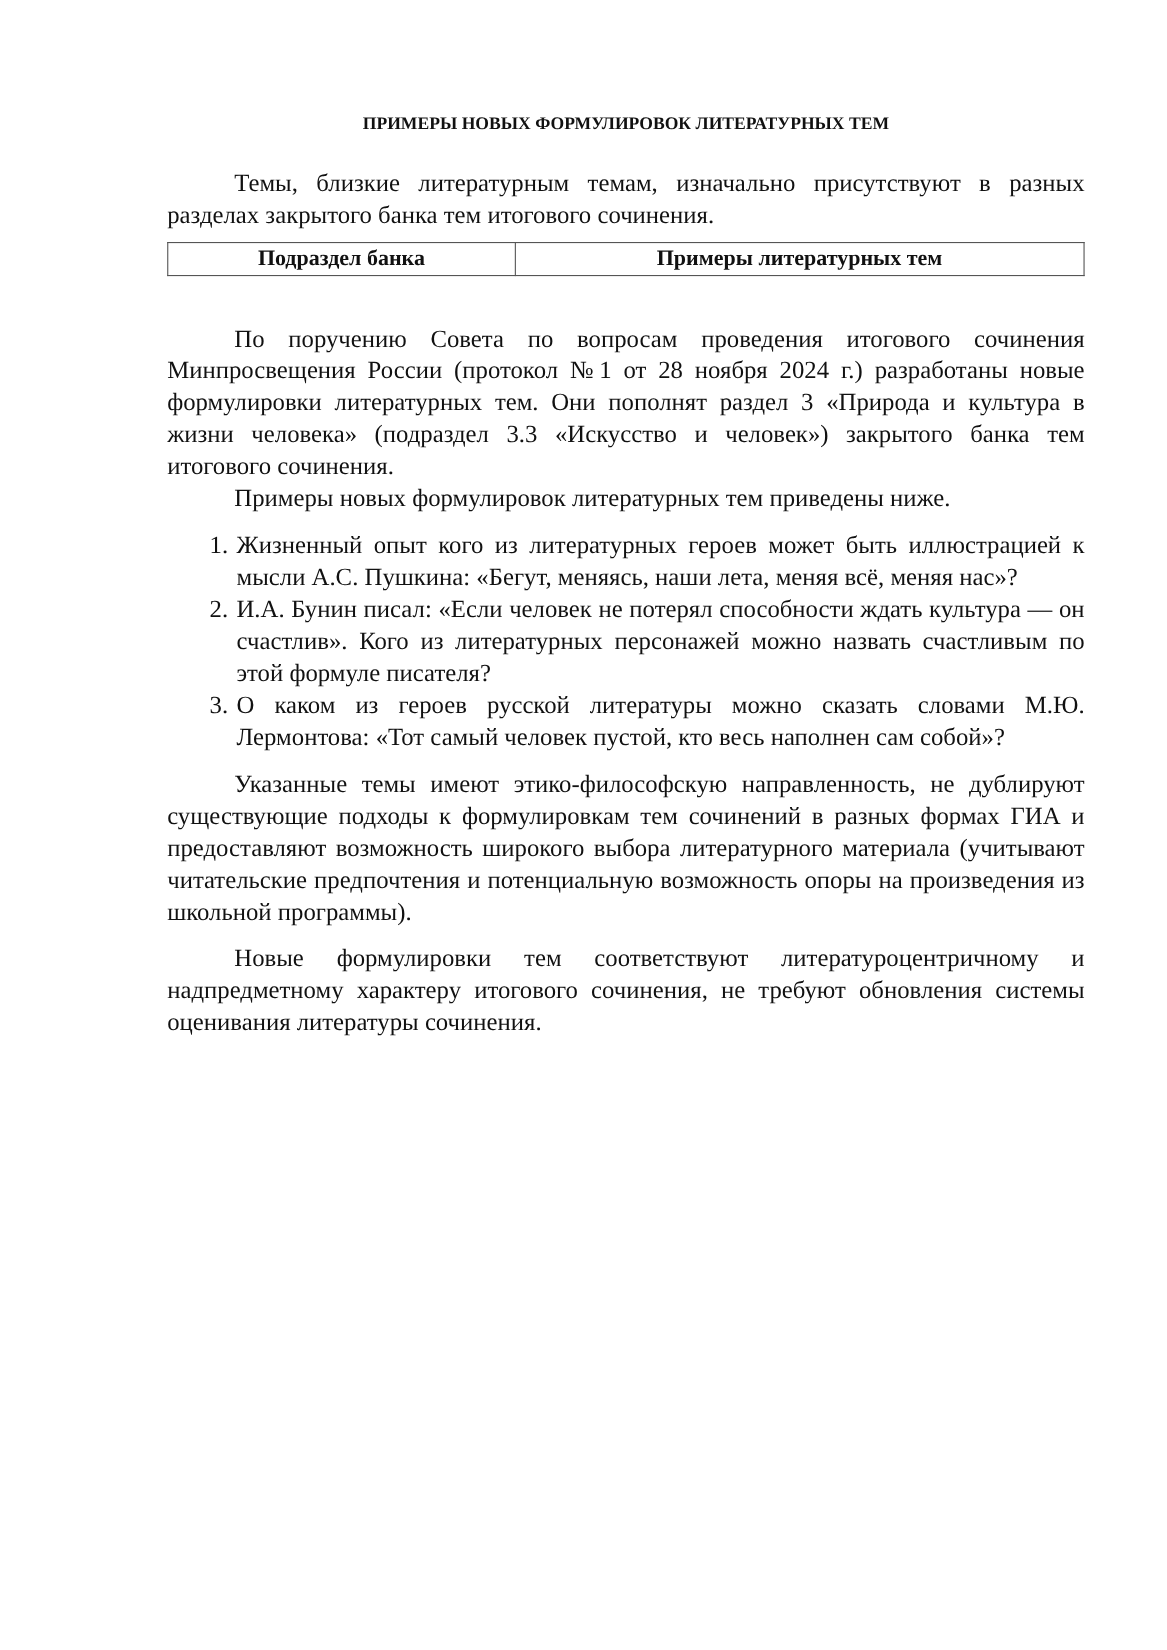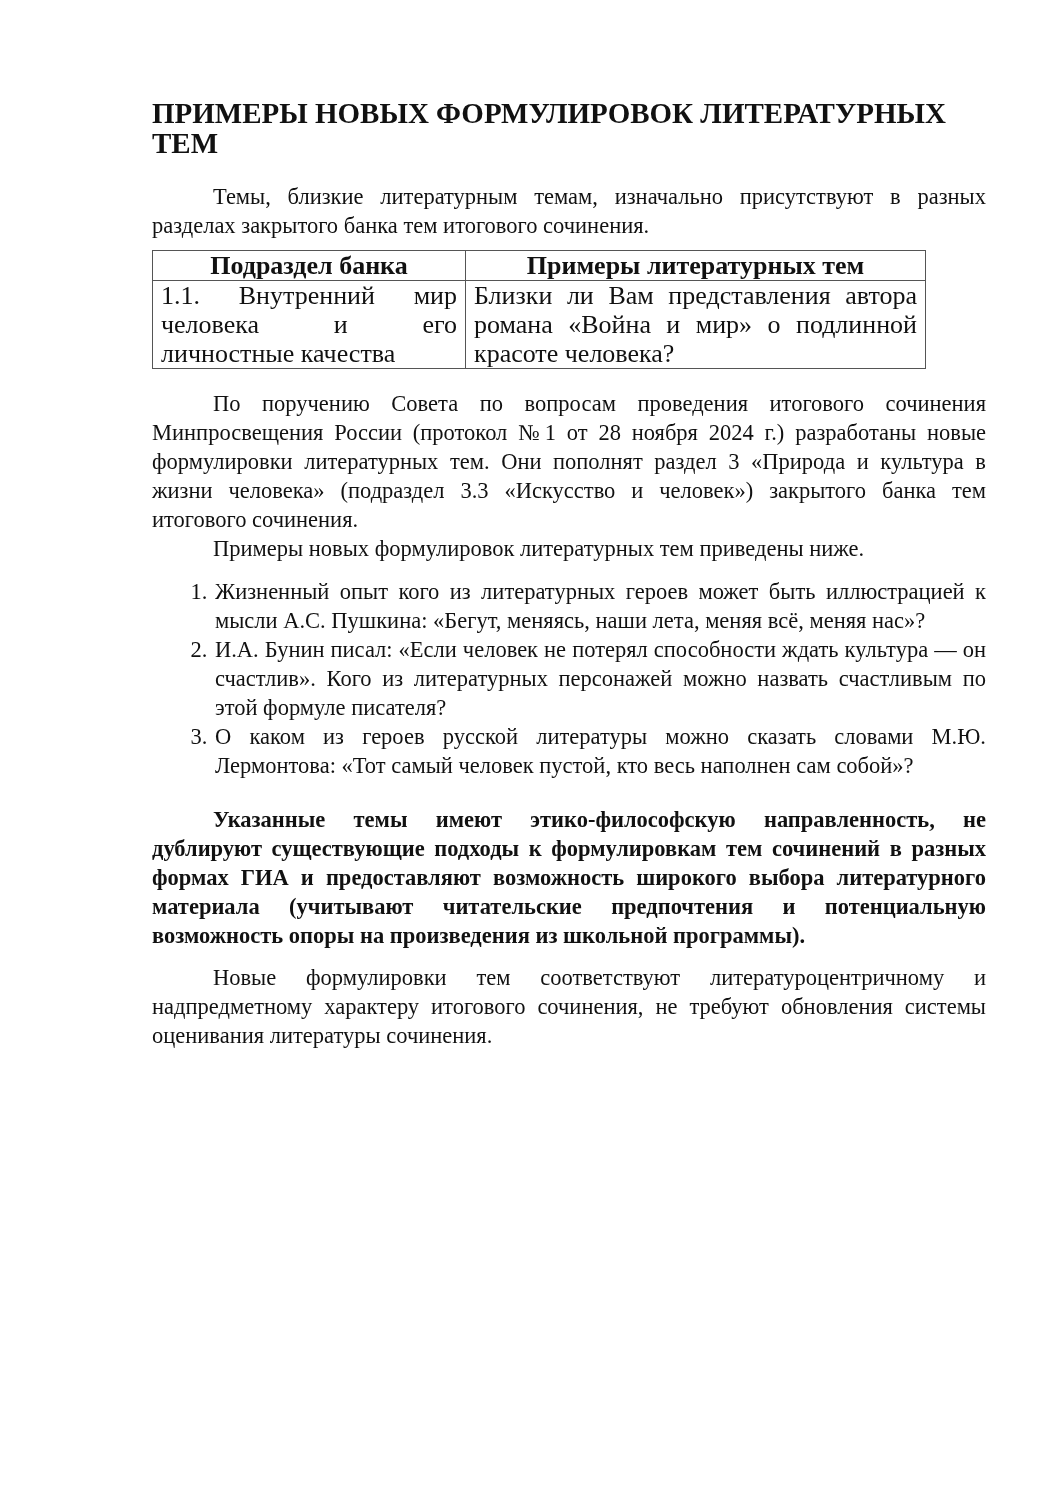--- a/index.html
+++ b/index.html
@@ -6,65 +6,61 @@
     body {
       width: 1061px; height: 1500px; position: relative; overflow: hidden;
       font-family: "Liberation Serif", "DejaVu Serif", serif;
       color: #111111;
     }
     .page {
       position: absolute; left: 152px; top: 98px; width: 834px;
       font-size: 22.5px; line-height: 29px;
     }
     .title {
-      text-align: left; font-weight: bold; font-size: 29px; line-height: 30px;
+      text-align: center; font-weight: bold; font-size: 16px; line-height: 30px;
       margin: 0 0 24px 0;
     }
     .title div { display: block; }
     p { margin: 0; text-align: justify; text-indent: 61px; }
     p.first { margin-bottom: 10px; }
     table {
-      width: 774px; border-collapse: collapse; margin: 0 0 20px 0;
-      font-size: 26px; line-height: 29px;
+      width: 834px; border-collapse: collapse; margin: 0 0 42px 0;
+      font-size: 20px; line-height: 29px;
     }
     th, td {
       border: 1.5px solid #555555; padding: 0 8px 0 8px; vertical-align: top;
       text-align: justify;
     }
     th { font-weight: bold; text-align: center; padding-top: 0; }
     td.col1 { width: 296px; text-align-last: auto; }
     p.para2 { margin-bottom: 0; }
     p.intro-list { margin-bottom: 14px; }
-    ol { margin: 0 0 25px 0; padding-left: 61px; }
+    ol { margin: 0 0 14px 0; padding-left: 61px; }
     ol li { text-align: justify; padding-left: 2px; margin-bottom: 0; }
     ol li::marker { font-family: "Liberation Serif", serif; }
-    p.para3 { margin-bottom: 13px; font-weight: bold; }
+    p.para3 { margin-bottom: 13px; }
   </style>
 </head>
 <body>
 
 <div class="page">
   <div class="title">
     <div>ПРИМЕРЫ НОВЫХ ФОРМУЛИРОВОК ЛИТЕРАТУРНЫХ ТЕМ</div>
   </div>
 
   <p class="first">Темы, близкие литературным темам, изначально присутствуют в разных разделах закрытого банка тем итогового сочинения.</p>
 
   <table>
     <thead>
       <tr>
         <th>Подраздел банка</th>
         <th>Примеры литературных тем</th>
       </tr>
     </thead>
     <tbody>
-      <tr>
-        <td class="col1">1.1. Внутренний мир человека и его личностные качества</td>
-        <td>Близки ли Вам представления автора романа «Война и мир» о подлинной красоте человека?</td>
-      </tr>
     </tbody>
   </table>
 
   <p class="para2">По поручению Совета по вопросам проведения итогового сочинения Минпросвещения России (протокол №1 от 28 ноября 2024 г.) разработаны новые формулировки литературных тем. Они пополнят раздел 3 «Природа и культура в жизни человека» (подраздел 3.3 «Искусство и человек») закрытого банка тем итогового сочинения.</p>
 
   <p class="intro-list">Примеры новых формулировок литературных тем приведены ниже.</p>
 
   <ol>
     <li>Жизненный опыт кого из литературных героев может быть иллюстрацией к мысли А.С. Пушкина: «Бегут, меняясь, наши лета, меняя всё, меняя нас»?</li>
     <li>И.А. Бунин писал: «Если человек не потерял способности ждать культура — он счастлив». Кого из литературных персонажей можно назвать счастливым по этой формуле писателя?</li>

